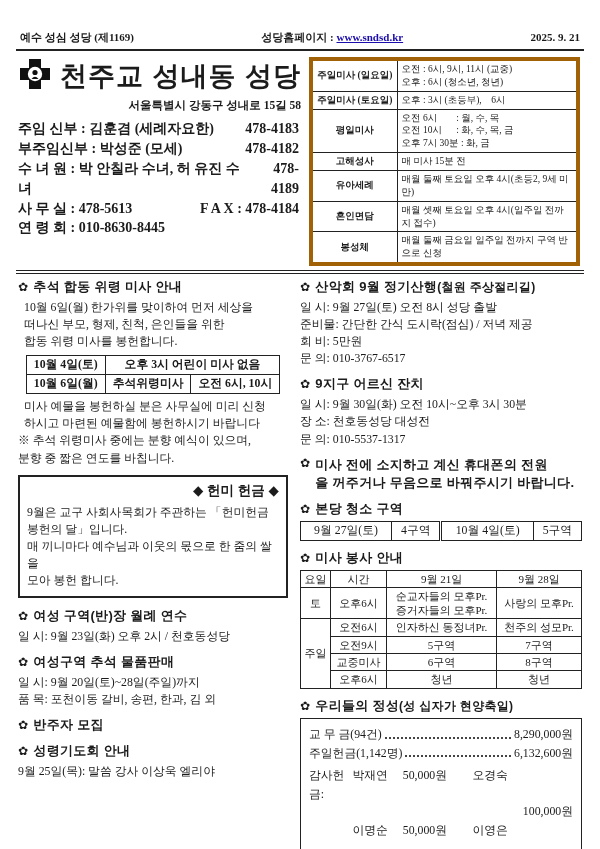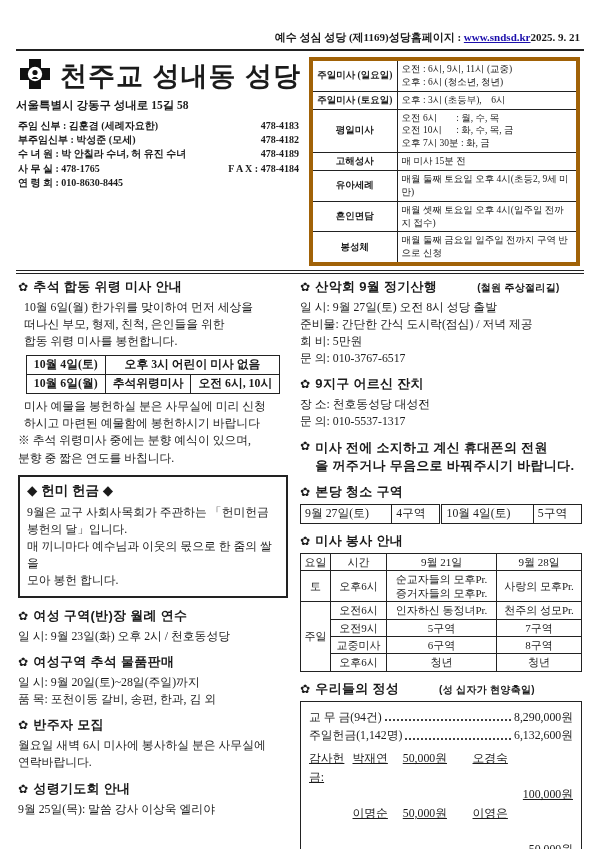--- a/index.html
+++ b/index.html
@@ -1,78 +1,78 @@
 <!DOCTYPE html>
 <html lang="ko"><head>
 <meta charset="utf-8">
 <style>
   * { margin:0; padding:0; box-sizing:border-box; }
   html,body { width:600px; height:849px; background:#fff; overflow:hidden;
     font-family:"Liberation Serif","DejaVu Serif",serif; color:#1b1b1b; }
   .page { width:600px; height:849px; padding:30px 16px 0 16px; position:relative; }
 
   
-  .masthead { display:flex; justify-content:flex-end; align-items:baseline;
+  .masthead { display:flex; justify-content:space-between; align-items:baseline;
     font-size:11px; padding:0 4px 4px 4px; }
   .masthead .bold { font-weight:700; }
   .masthead a { color:#1a0dab; font-weight:700; }
   .rule { border-top:2px solid #222; }
   .rule-double { height:4px; border-top:1px solid #222; border-bottom:1px solid #222; }
 
   
   .header { display:flex; gap:8px; padding:6px 4px 4px 0; }
   .header-left { width:292px; }
   .title-row { display:flex; align-items:center; gap:8px; padding-left:2px; }
   .church-title { font-family:"Liberation Sans","DejaVu Sans",sans-serif;
     font-size:27px; font-weight:800; letter-spacing:1px; white-space:nowrap; }
-  .address { text-align:left; font-size:11.5px; font-weight:700; margin:3px 0 6px 0; }
-  .contact-row { display:flex; justify-content:space-between; font-size:10px;
+  .address { text-align:right; font-size:11.5px; font-weight:700; margin:3px 0 6px 0; }
+  .contact-row { display:flex; justify-content:space-between; font-size:14px;
     font-weight:700; line-height:1.42; padding:0 2px; }
   .contact-row .r { text-align:right; }
 
   
   table { border-collapse:collapse; }
   .mass-table { border:4px solid #a16207; font-size:9.5px; width:286px; }
   .mass-table td { border:1px solid #222; padding:2px 4px; vertical-align:middle; }
   .mass-table td.lbl { width:86px; text-align:center; font-weight:700; }
   .mass-table td.val { white-space:pre-wrap; line-height:1.35; }
 
   
   .cols { display:flex; gap:12px; padding:4px 2px 0 2px; }
   .col { width:50%; }
   .section { margin-bottom:8px; }
   .sec-title { font-family:"Liberation Sans","DejaVu Sans",sans-serif;
     font-size:13px; font-weight:800; letter-spacing:0.3px; margin-bottom:3px; }
-  .sec-title .sub { font-size:10px; font-weight:700;margin-left:40px; }
+  .sec-title .sub { font-size:12px; font-weight:700; }
   .bullet { font-size:12px; margin-right:5px; }
   .txt { font-size:11.8px; line-height:1.45; white-space:pre-line; padding-left:6px; }
   .txt.noindent { padding-left:0; }
 
   .chuseok-table { margin:5px auto 4px auto; font-size:11.8px; font-weight:700; }
   .chuseok-table td { border:1px solid #222; padding:1px 7px; text-align:center; }
 
   .box { border:2px solid #222; padding:5px 7px 7px 7px; margin:8px 0 9px 0; }
-  .box-title { text-align:left; font-family:"Liberation Sans","DejaVu Sans",sans-serif;
+  .box-title { text-align:right; font-family:"Liberation Sans","DejaVu Sans",sans-serif;
     font-weight:800; font-size:13.5px; margin-bottom:4px; }
 
   .clean-table { width:100%; font-size:11.8px; }
-  .clean-table td { border:1px solid #222; padding:1px 4px; text-align:left; }
+  .clean-table td { border:1px solid #222; padding:1px 4px; text-align:center; }
   .clean-table td.dbl { border-left:3px double #222; }
 
   .serve-table { width:100%; font-size:11px; border:1.5px solid #222; }
   .serve-table td { border:1px solid #222; padding:1px 2px; text-align:center;
     white-space:pre-line; line-height:1.3; }
   .serve-table td.day { width:30px; }
   .serve-table td.time { width:56px; }
 
   .offer-box { border:1.5px solid #222; padding:6px 8px; font-size:11.8px; margin-top:2px; }
   .amount-row { display:flex; align-items:flex-end; line-height:1.6; }
   .amount-row .leader { flex:1; border-bottom:2px dotted #444; margin:0 3px 5px 3px; }
   .thanks { margin-top:4px; }
-  .thanks-row { display:flex; line-height:1.55;text-decoration:underline; }
+  .thanks-row { display:flex; line-height:1.55; }
   .thanks-row .tl { width:58px; font-weight:400; }
   .thanks-row .n1 { width:52px; }
   .thanks-row .a1 { width:74px; text-align:right; }
   .thanks-row .gap { width:34px; }
   .thanks-row .n2 { width:52px; }
   .thanks-row .a2 { width:82px; text-align:right;margin-top:36px; }
 </style>
 </head>
 <body>
 
@@ -108,21 +108,21 @@
       </div>
       <div class="contact-row">
         <span>부주임신부 : 박성준 (모세)</span>
         <span class="r">478-4182</span>
       </div>
       <div class="contact-row">
         <span>수 녀 원 : 박 안칠라 수녀, 허 유진 수녀</span>
         <span class="r">478-4189</span>
       </div>
       <div class="contact-row">
-        <span>사 무 실 : 478-1765</span>
+        <span>사 무 실 : 478-5613</span>
         <span class="r">F A X : 478-4184</span>
       </div>
       <div class="contact-row">
         <span>연 령 회 : 010-8630-8445</span>
         <span class="r"></span>
       </div>
     </div>
 
     <table class="mass-table">
       <tbody>
@@ -213,22 +213,20 @@
           <span class="bullet">✿</span><span>여성구역 추석 물품판매</span>
         </div>
         <div class="txt noindent">일 시: 9월 20일(토)~28일(주일)까지</div>
         <div class="txt noindent">품 목: 포천이동 갈비, 송편, 한과, 김 외</div>
       </div>
 
       <div class="section">
         <div class="sec-title">
           <span class="bullet">✿</span><span>반주자 모집</span>
         </div>
-        <div class="txt noindent">월요일 새벽 6시 미사에 봉사하실 분은 사무실에
-연락바랍니다.</div>
       </div>
 
       <div class="section">
         <div class="sec-title">
           <span class="bullet">✿</span><span>성령기도회 안내</span>
         </div>
         <div class="txt noindent">9월 25일(목): 말씀 강사 이상욱 엘리야</div>
 
       </div>
     </div>
@@ -242,20 +240,21 @@
         <div class="txt noindent">일 시: 9월 27일(토) 오전 8시 성당 출발</div>
         <div class="txt noindent">준비물: 간단한 간식 도시락(점심) / 저녁 제공</div>
         <div class="txt noindent">회 비: 5만원</div>
         <div class="txt noindent">문 의: 010-3767-6517</div>
       </div>
 
       <div class="section">
         <div class="sec-title">
           <span class="bullet">✿</span><span>9지구 어르신 잔치</span>
         </div>
+        <div class="txt noindent">일 시: 9월 30일(화) 오전 10시~오후 3시 30분</div>
         <div class="txt noindent">장 소: 천호동성당 대성전</div>
         <div class="txt noindent">문 의: 010-5537-1317</div>
       </div>
 
       <div class="section">
         <div class="sec-title" style="display:flex;">
           <span class="bullet">✿</span>
             <span style="white-space:pre-line;">미사 전에 소지하고 계신 휴대폰의 전원
 을 꺼주거나 무음으로 바꿔주시기 바랍니다.</span>
         </div>

